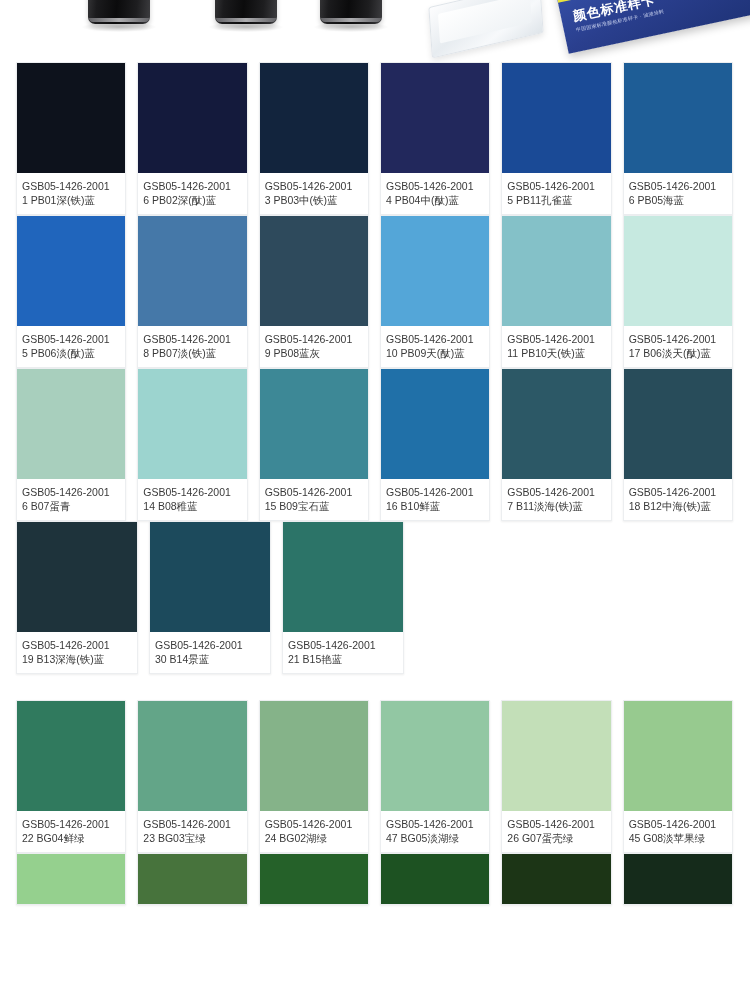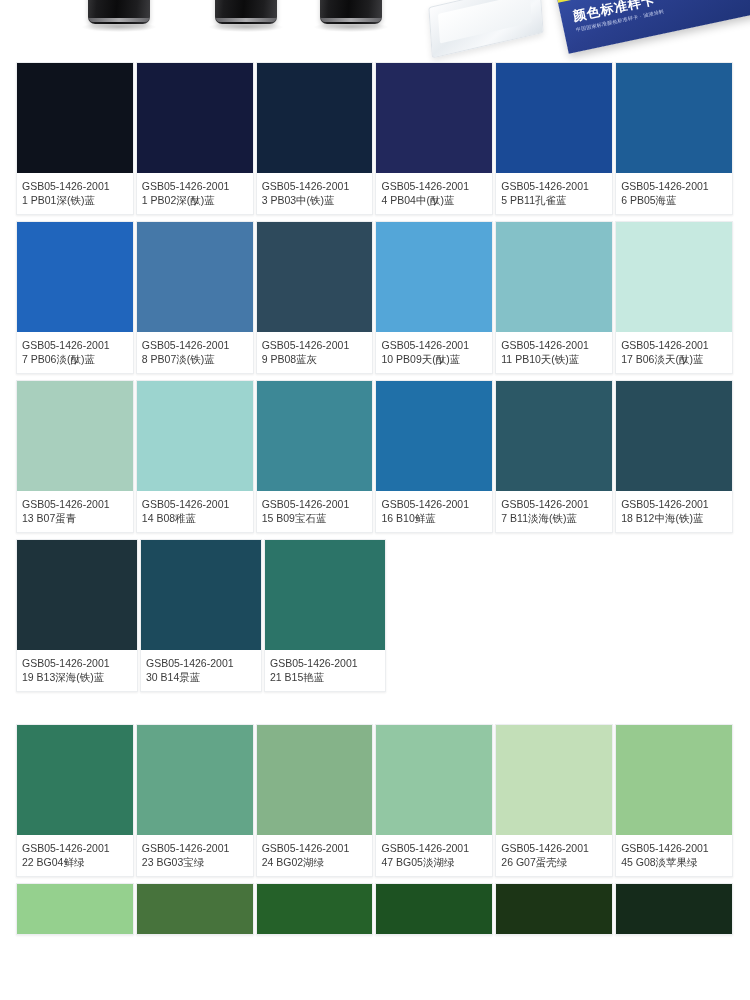--- a/index.html
+++ b/index.html
@@ -86,22 +86,21 @@
   }
   .card-box-sub {
     position: absolute; left: 12px; top: 39px;
     font-size: 5px; color: #c9d2ef; letter-spacing: .3px; white-space: nowrap;
   }
 
   
   .grid-section { padding: 0 16px; }
   .grid-row {
     display: flex;
-    gap: 1px;
-    margin-bottom: 6px;
+    gap: 10px;
   }
   .swatch-card {
     width: 122px;
     background: #ffffff;
     border: 1px solid #eceef0;
     box-shadow: 0 1px 2px rgba(0,0,0,.07);
     margin-right: 1px;
     overflow: hidden;
   }
   .swatch-chip {
@@ -155,21 +154,21 @@
           <div class="swatch-chip" style="background: rgb(13, 18, 28);"></div>
           <div class="swatch-label">
             <div class="swatch-code">GSB05-1426-2001</div>
             <div class="swatch-name">1 PB01深(铁)蓝</div>
           </div>
         </div>
         <div class="swatch-card">
           <div class="swatch-chip" style="background: rgb(20, 26, 60);"></div>
           <div class="swatch-label">
             <div class="swatch-code">GSB05-1426-2001</div>
-            <div class="swatch-name">1 PB02深(酞)蓝</div>
+            <div class="swatch-name">6 PB02深(酞)蓝</div>
           </div>
         </div>
         <div class="swatch-card">
           <div class="swatch-chip" style="background: rgb(18, 36, 61);"></div>
           <div class="swatch-label">
             <div class="swatch-code">GSB05-1426-2001</div>
             <div class="swatch-name">3 PB03中(铁)蓝</div>
           </div>
         </div>
         <div class="swatch-card">
@@ -192,21 +191,21 @@
             <div class="swatch-code">GSB05-1426-2001</div>
             <div class="swatch-name">6 PB05海蓝</div>
           </div>
         </div>
       </div>
       <div class="grid-row">
         <div class="swatch-card">
           <div class="swatch-chip" style="background: rgb(32, 101, 188);"></div>
           <div class="swatch-label">
             <div class="swatch-code">GSB05-1426-2001</div>
-            <div class="swatch-name">7 PB06淡(酞)蓝</div>
+            <div class="swatch-name">5 PB06淡(酞)蓝</div>
           </div>
         </div>
         <div class="swatch-card">
           <div class="swatch-chip" style="background: rgb(69, 120, 168);"></div>
           <div class="swatch-label">
             <div class="swatch-code">GSB05-1426-2001</div>
             <div class="swatch-name">8 PB07淡(铁)蓝</div>
           </div>
         </div>
         <div class="swatch-card">
@@ -236,21 +235,21 @@
             <div class="swatch-code">GSB05-1426-2001</div>
             <div class="swatch-name">17 B06淡天(酞)蓝</div>
           </div>
         </div>
       </div>
       <div class="grid-row">
         <div class="swatch-card">
           <div class="swatch-chip" style="background: rgb(168, 207, 189);"></div>
           <div class="swatch-label">
             <div class="swatch-code">GSB05-1426-2001</div>
-            <div class="swatch-name">13 B07蛋青</div>
+            <div class="swatch-name">6 B07蛋青</div>
           </div>
         </div>
         <div class="swatch-card">
           <div class="swatch-chip" style="background: rgb(156, 212, 207);"></div>
           <div class="swatch-label">
             <div class="swatch-code">GSB05-1426-2001</div>
             <div class="swatch-name">14 B08稚蓝</div>
           </div>
         </div>
         <div class="swatch-card">

